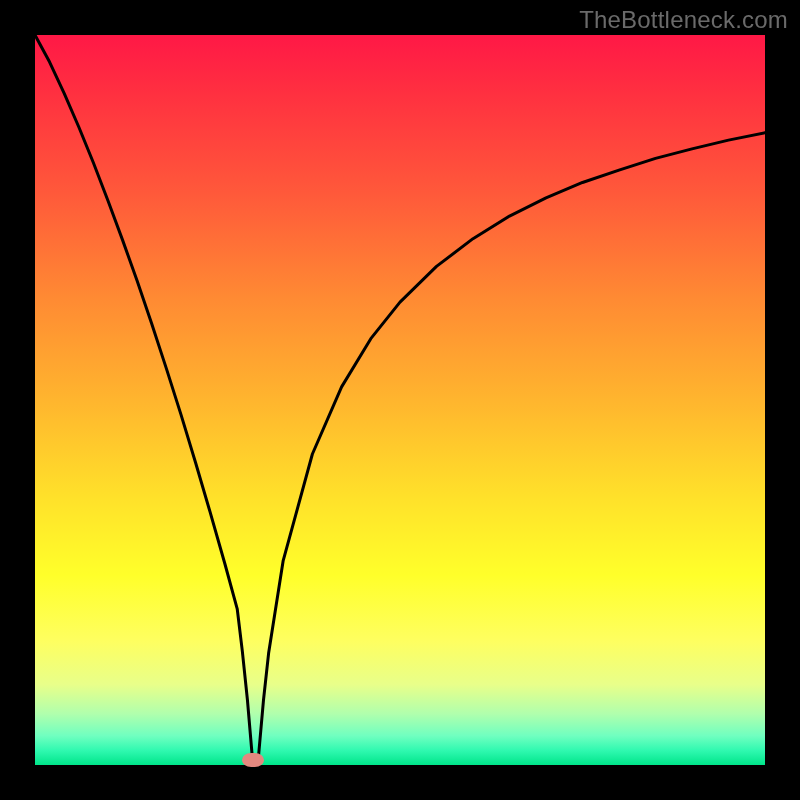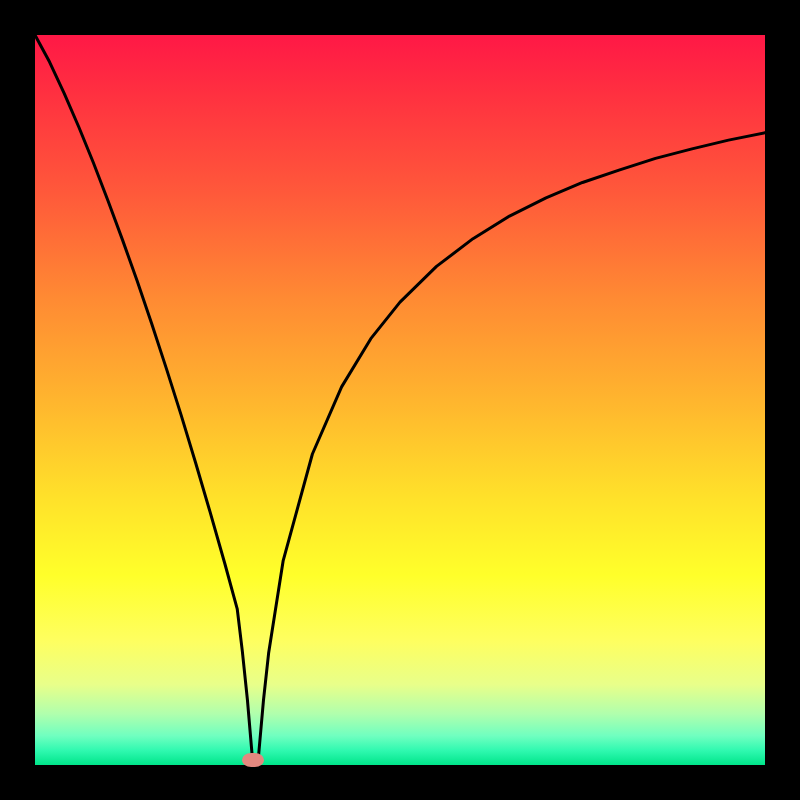--- a/index.html
+++ b/index.html
@@ -58,20 +58,21 @@
     position: absolute;
     background: #e4887f;
     border-radius: 50% / 60%;
   }
 </style>
 </head>
 <body>
 
 <div class="frame">
 
+  <div class="watermark">TheBottleneck.com</div>
 
   <div class="plot-area">
 
     <svg class="curve" viewBox="0 0 730 730" preserveAspectRatio="none">
       <path id="curve-path" d="M 0.00 0.00 L 14.60 27.01 L 29.20 58.40 L 43.80 91.98 L 58.40 127.75 L 73.00 165.71 L 87.60 205.13 L 102.20 246.01 L 116.80 289.08 L 131.40 333.61 L 146.00 379.60 L 160.60 427.78 L 175.20 477.42 L 189.80 528.52 L 202.21 573.78 L 207.32 616.12 L 212.43 665.03 L 217.54 724.89 L 223.38 722.70 L 228.49 665.03 L 233.60 618.31 L 248.20 525.60 L 277.40 419.02 L 306.60 351.86 L 335.80 303.68 L 365.00 267.18 L 401.50 231.41 L 438.00 203.67 L 474.50 181.04 L 511.00 162.79 L 547.50 147.46 L 584.00 135.05 L 620.50 123.37 L 657.00 113.88 L 693.50 105.12 L 730.00 97.82" fill="none" stroke="#000" stroke-width="3" stroke-linejoin="round" stroke-linecap="round"></path>
     </svg>
 
     <div id="marker" class="marker" style="width: 22px; height: 14px; left: 206.54px; top: 717.89px;"></div>
 
   </div>

